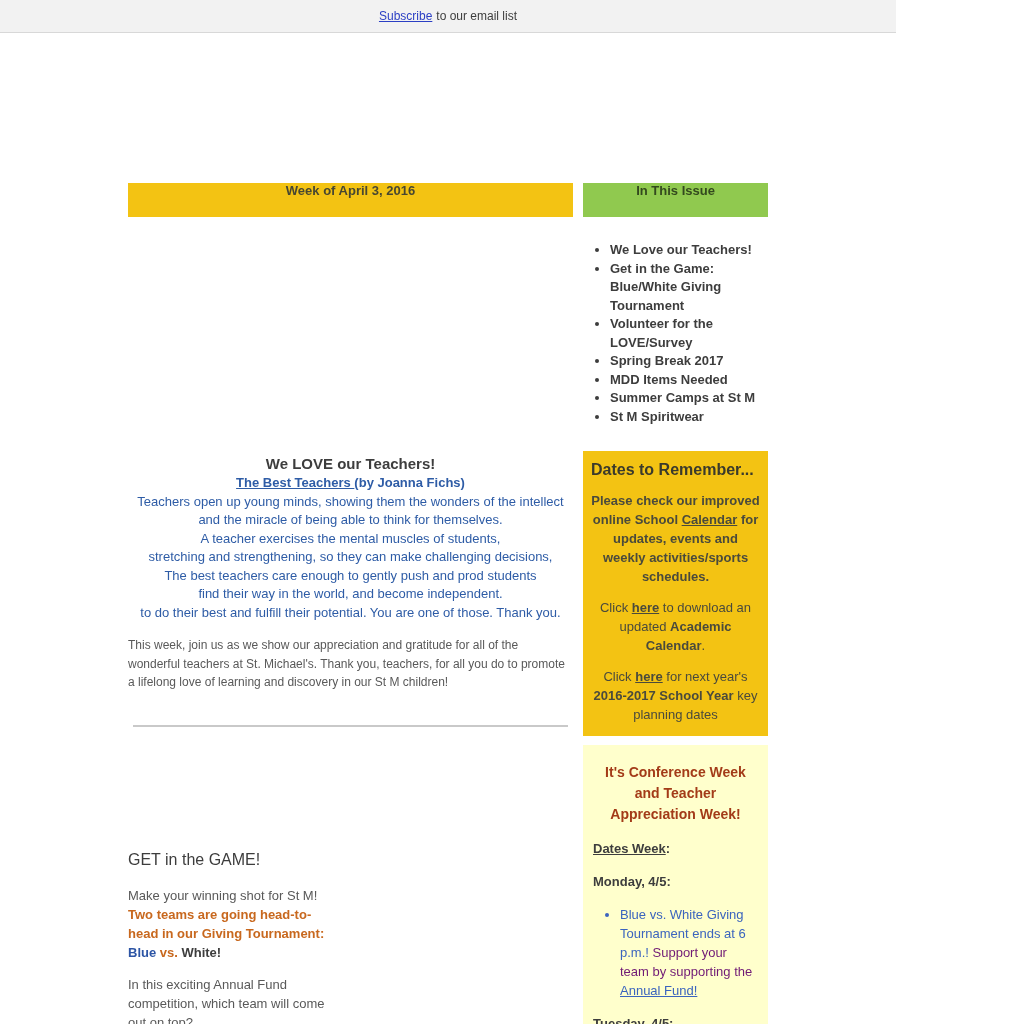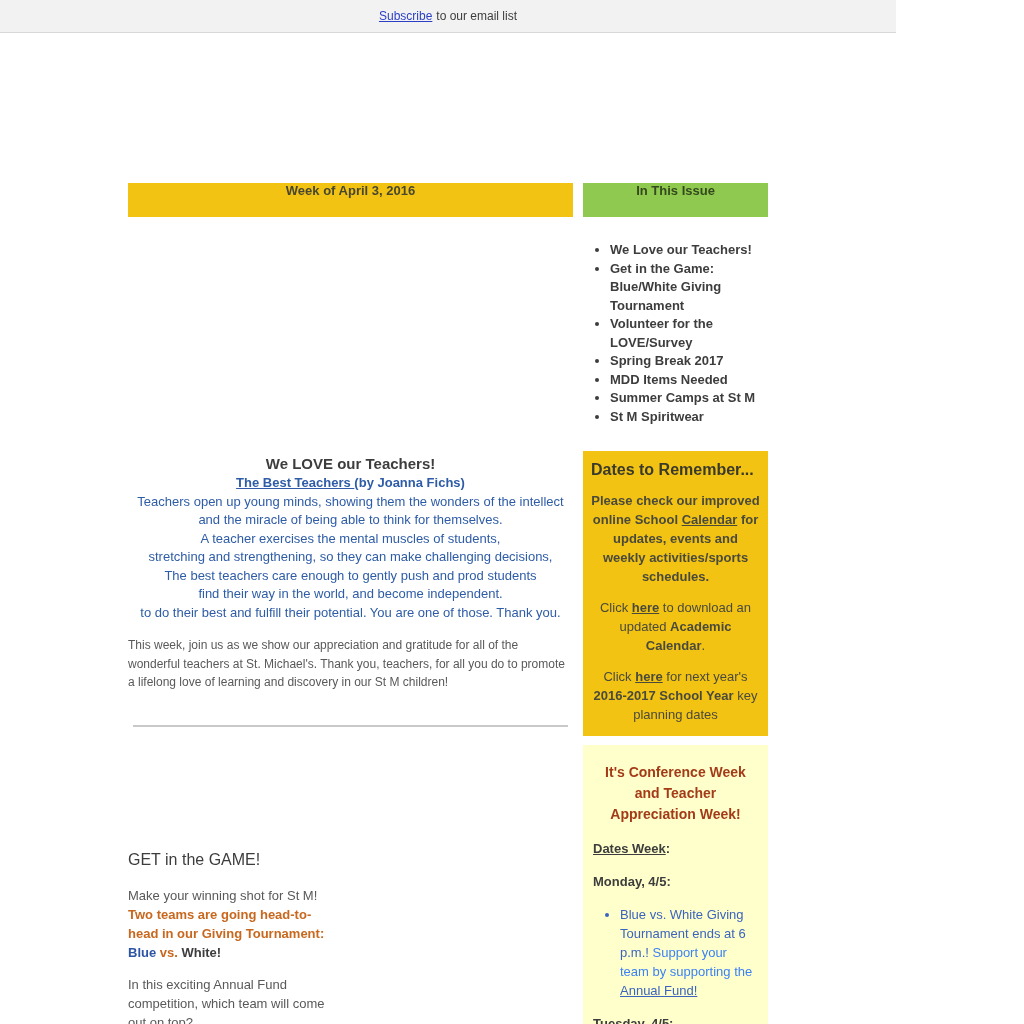--- a/index.html
+++ b/index.html
@@ -79,21 +79,21 @@
   .cream-title {
     color: #A33B18; font-weight: bold; font-size: 14px; line-height: 21px;
     text-align: center; margin: 4px 0 14px;
   }
   .cream-label { font-weight: bold; margin: 14px 0 0; }
   .cream-label .u { text-decoration: underline; }
   .events {
     margin: 14px 0 0; padding-left: 27px; color: #3B64BE;
   }
   .events li { margin: 0 0 2px; }
-  .events .gray { color: #3b82f6; }
+  .events .gray { color: #701a75; }
   .events a { color: #3B64BE; text-decoration: underline; }
 </style>
 </head>
 <body>
 
 <div class="page">
 
   <div class="topbar">
     <a href="#">Subscribe</a>
     <span>to our email list</span>

